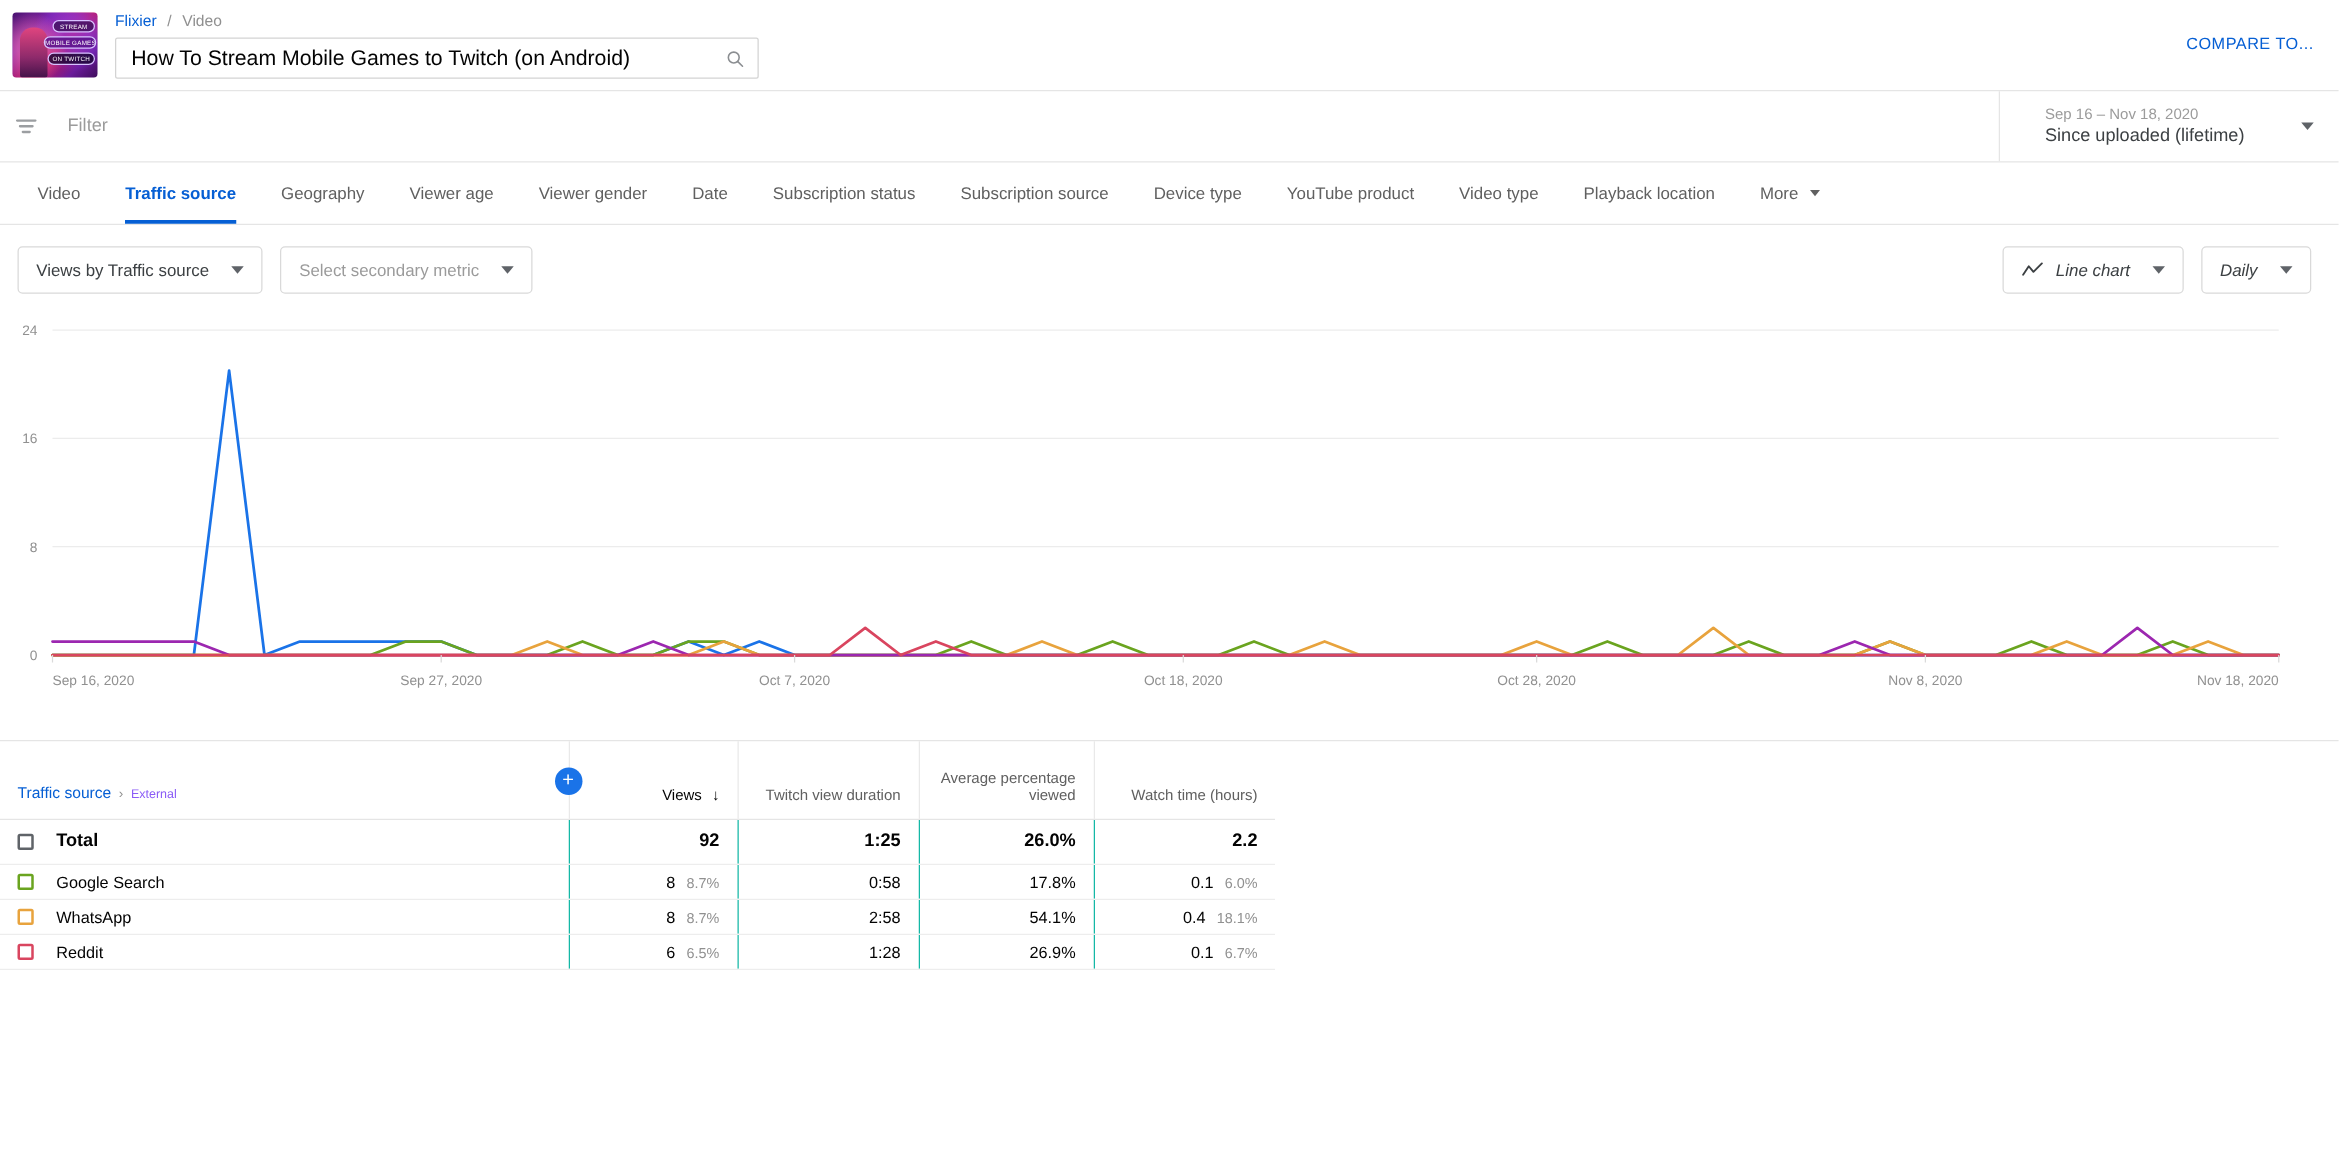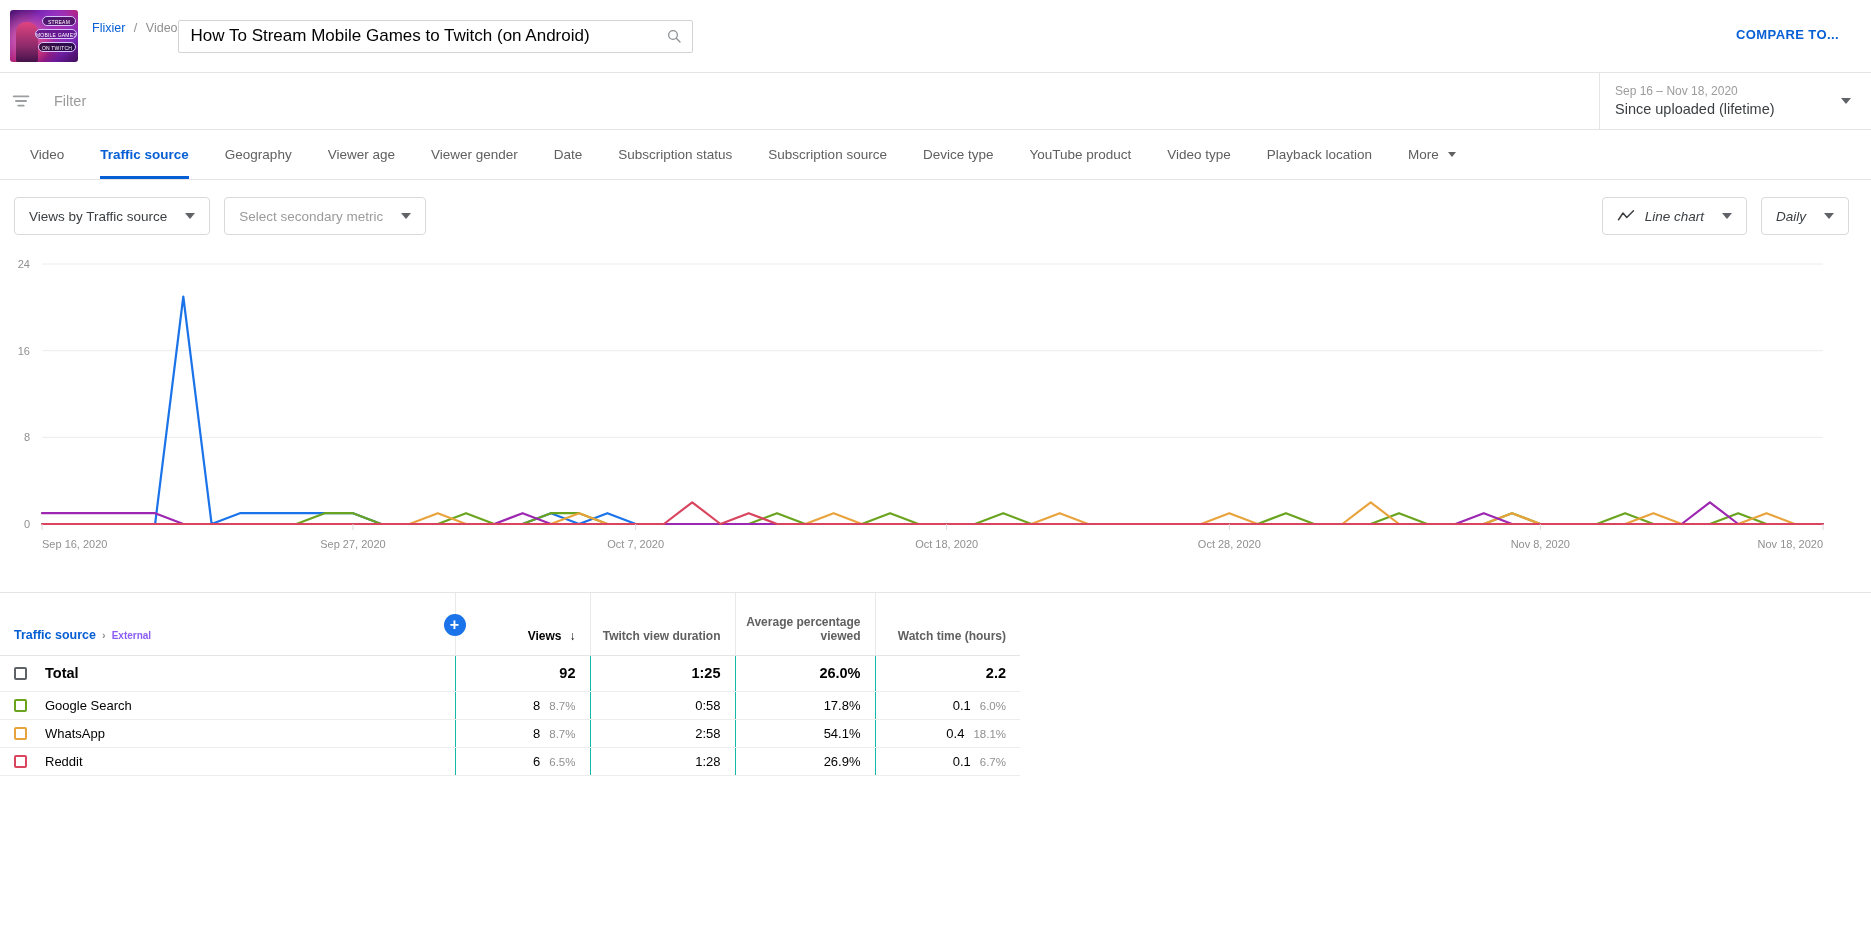--- a/index.html
+++ b/index.html
@@ -45,21 +45,21 @@
     background: rgba(40,8,70,.65);
     color:#fff; font-size:5px; line-height:10px;
     text-align:center; letter-spacing:.2px;
     font-family:"Liberation Sans", sans-serif;
     white-space:nowrap; overflow:hidden;
   }
   .thumb .p1 { top:6px;  width:34px; }
   .thumb .p2 { top:19px; width:42px; right:1px; background:rgba(90,20,140,.85);}
   .thumb .p3 { top:32px; width:38px; background:rgba(25,5,50,.8); }
 
-  .head-main { margin-left: 14px; display:flex; flex-direction:row; }
+  .head-main { margin-left: 14px; display:flex; flex-direction:column; }
   .breadcrumb { font-size: 12.5px; line-height: 16px; margin-bottom: 5px; }
   .breadcrumb .bc-link { color:#065fd4; cursor:pointer; }
   .breadcrumb .bc-sep  { color:#909090; margin:0 5px; }
   .breadcrumb .bc-cur  { color:#909090; }
 
   .searchbox {
     width: 515px; height: 33px;
     border: 1px solid #d3d3d3;
     border-radius: 2px;
     display:flex; align-items:center;
@@ -67,43 +67,43 @@
     background:#fff;
     gap:39px;
   }
   .searchbox .sval {
     flex:1; font-size: 17px; color:#030303;
     white-space:nowrap; overflow:hidden; text-overflow:ellipsis;
   }
   .search-ico { width:16px; height:16px; flex:0 0 auto; opacity:.72; }
 
   .compare-to {
-    position:absolute; right: 32px; top: 27px;
-    color:#065fd4; font-size:13px; font-weight:bold;
+    position:absolute; right: 20px; top: 27px;
+    color:#065fd4; font-size:13px; font-weight:normal;
     letter-spacing:.4px; cursor:pointer;
   }
 
   
   .filterbar {
     height: 58px;
     border-top: 1px solid #e5e5e5;
     border-bottom: 1px solid #e5e5e5;
     display:flex; align-items:center;
     padding-left: 10px;
     position:relative;
   }
   .filter-ico { width:22px; height:22px; opacity:.62; margin-right: 22px; }
   .filter-ph { font-size:14.5px; color:#9b9b9b; }
 
   .daterange {
     position:absolute; right:0; top:0; height:100%;
     border-left: 1px solid #e5e5e5;
     width: 272px;
     display:flex; flex-direction:column; justify-content:center;
-    padding-left: 15px; cursor:pointer;
+    padding-left: 36px; cursor:pointer;
   }
   .dr-top { font-size:12px; color:#9b9b9b; line-height:16px; }
   .dr-bot { font-size:14.5px; color:#3c4043; line-height:20px; }
   .dr-caret {
     position:absolute; right:20px; top:50%; transform:translateY(-50%);
     width:0;height:0; border-left:5px solid transparent; border-right:5px solid transparent;
     border-top:6px solid #5f6368;
   }
 
   
@@ -159,21 +159,21 @@
   .linechart-ico { width:18px; height:14px; margin-right:10px; }
 
   
   .chartwrap { height: 340px; position:relative; padding: 0 24px 0 0; }
   .chart-svg { display:block; }
 
   
   .tablewrap { border-top: 1px solid #e5e5e5; }
   table { width: 1020px; border-collapse: collapse; table-layout: fixed; }
   thead th {
-    font-weight: bold;
+    font-weight: normal;
     font-size: 12px;
     color: #606060;
     vertical-align: bottom;
     padding: 10px 14px 12px 0;
     height: 62px;
     border-bottom: 1px solid #e5e5e5;
     border-left: 1px solid #e9e9e9;
     text-align: right;
     line-height: 14px;
   }

